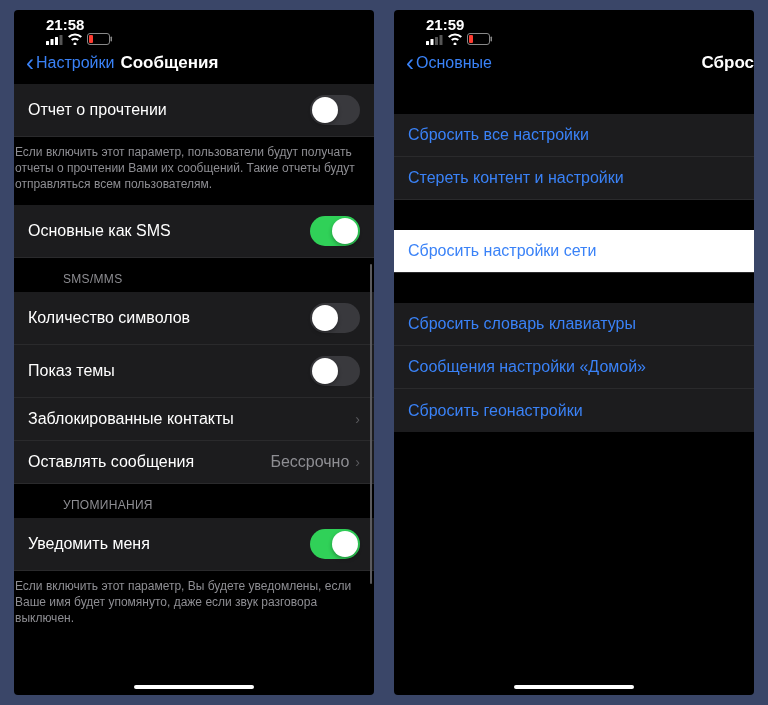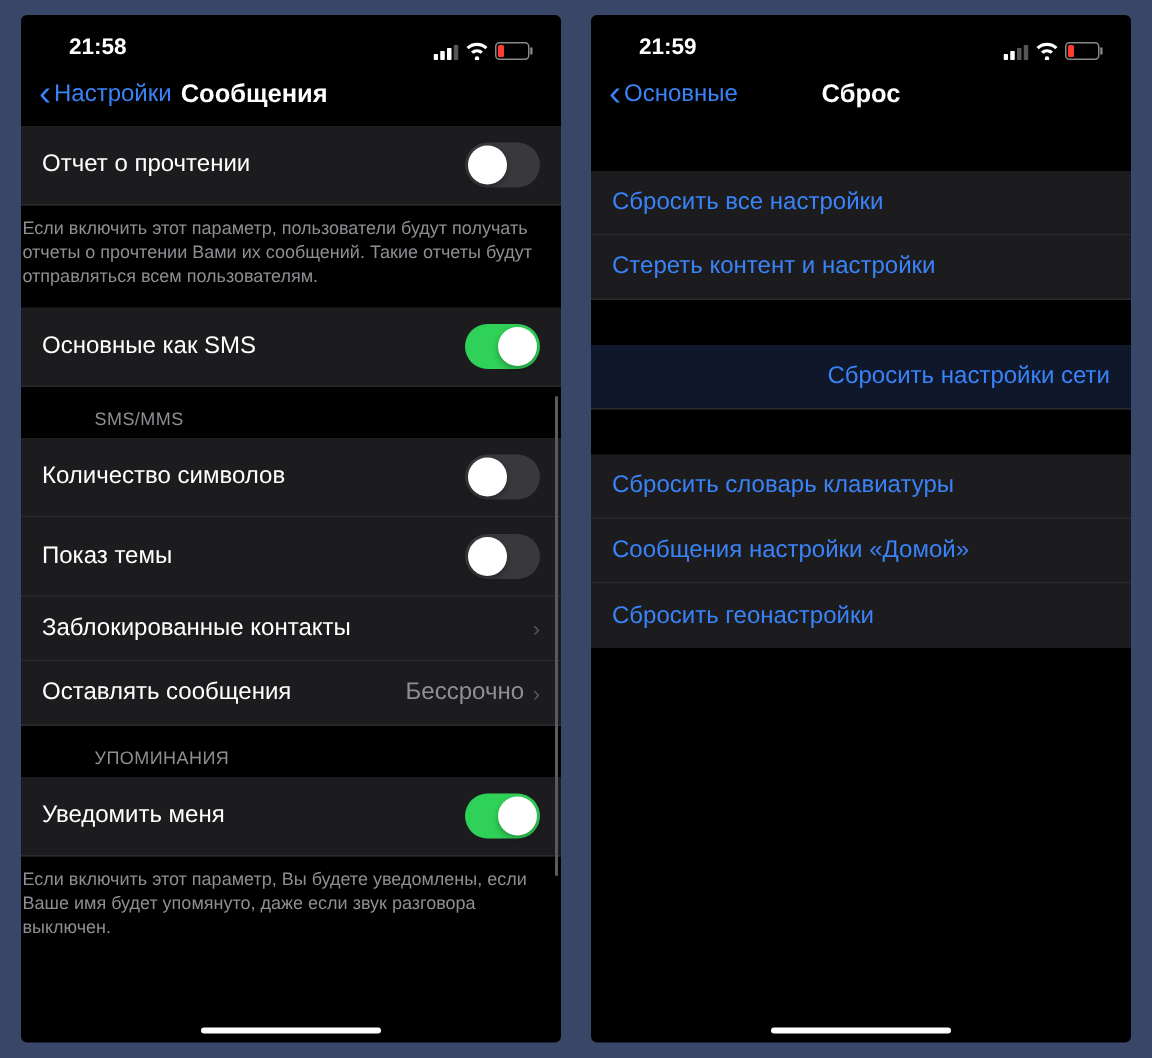--- a/index.html
+++ b/index.html
@@ -17,26 +17,27 @@
       background: #000;
       border-radius: 4px;
       overflow: hidden;
       position: relative;
       display: flex;
       flex-direction: column;
     }
     .status-bar {
       display: flex;
       justify-content: space-between;
-      align-items: flex-end;
+      align-items: flex-start;
       padding: 6px 18px 2px 32px;
       height: 32px;
       color: #fff;
       font-size: 15px;
       font-weight: 600;
+      flex-direction: column;
     }
     .status-icons {
       display: flex;
       align-items: center;
       gap: 4px;
     }
     .signal-icon, .wifi-icon, .battery-icon {
       display: inline-flex;
       align-items: center;
     }
@@ -57,21 +58,21 @@
     }
     .back-chevron {
       font-size: 24px;
       line-height: 1;
       font-weight: 300;
     }
     .nav-title {
       position: absolute;
       left: 0;
       right: 0;
-      text-align: center;
+      text-align: right;
       color: #fff;
       font-size: 17px;
       font-weight: 600;
     }
     .nav-title.left-aligned {
       position: static;
       margin-left: 6px;
       text-align: left;
     }
     .content {
@@ -157,22 +158,21 @@
     .scroll-indicator {
       position: absolute;
       right: 2px;
       top: 180px;
       width: 2.5px;
       height: 320px;
       background: #5a5a5e;
       border-radius: 2px;
     }
     .highlighted-cell {
-      background: #0f172a;
-      justify-content: flex-end;
+      background: #ffffff;
     }
   </style>
 </head>
 <body>
 
 <div class="phone">
   <div class="status-bar">
     <span>21:58</span>
     <span class="status-icons">
       <span class="signal-icon">

